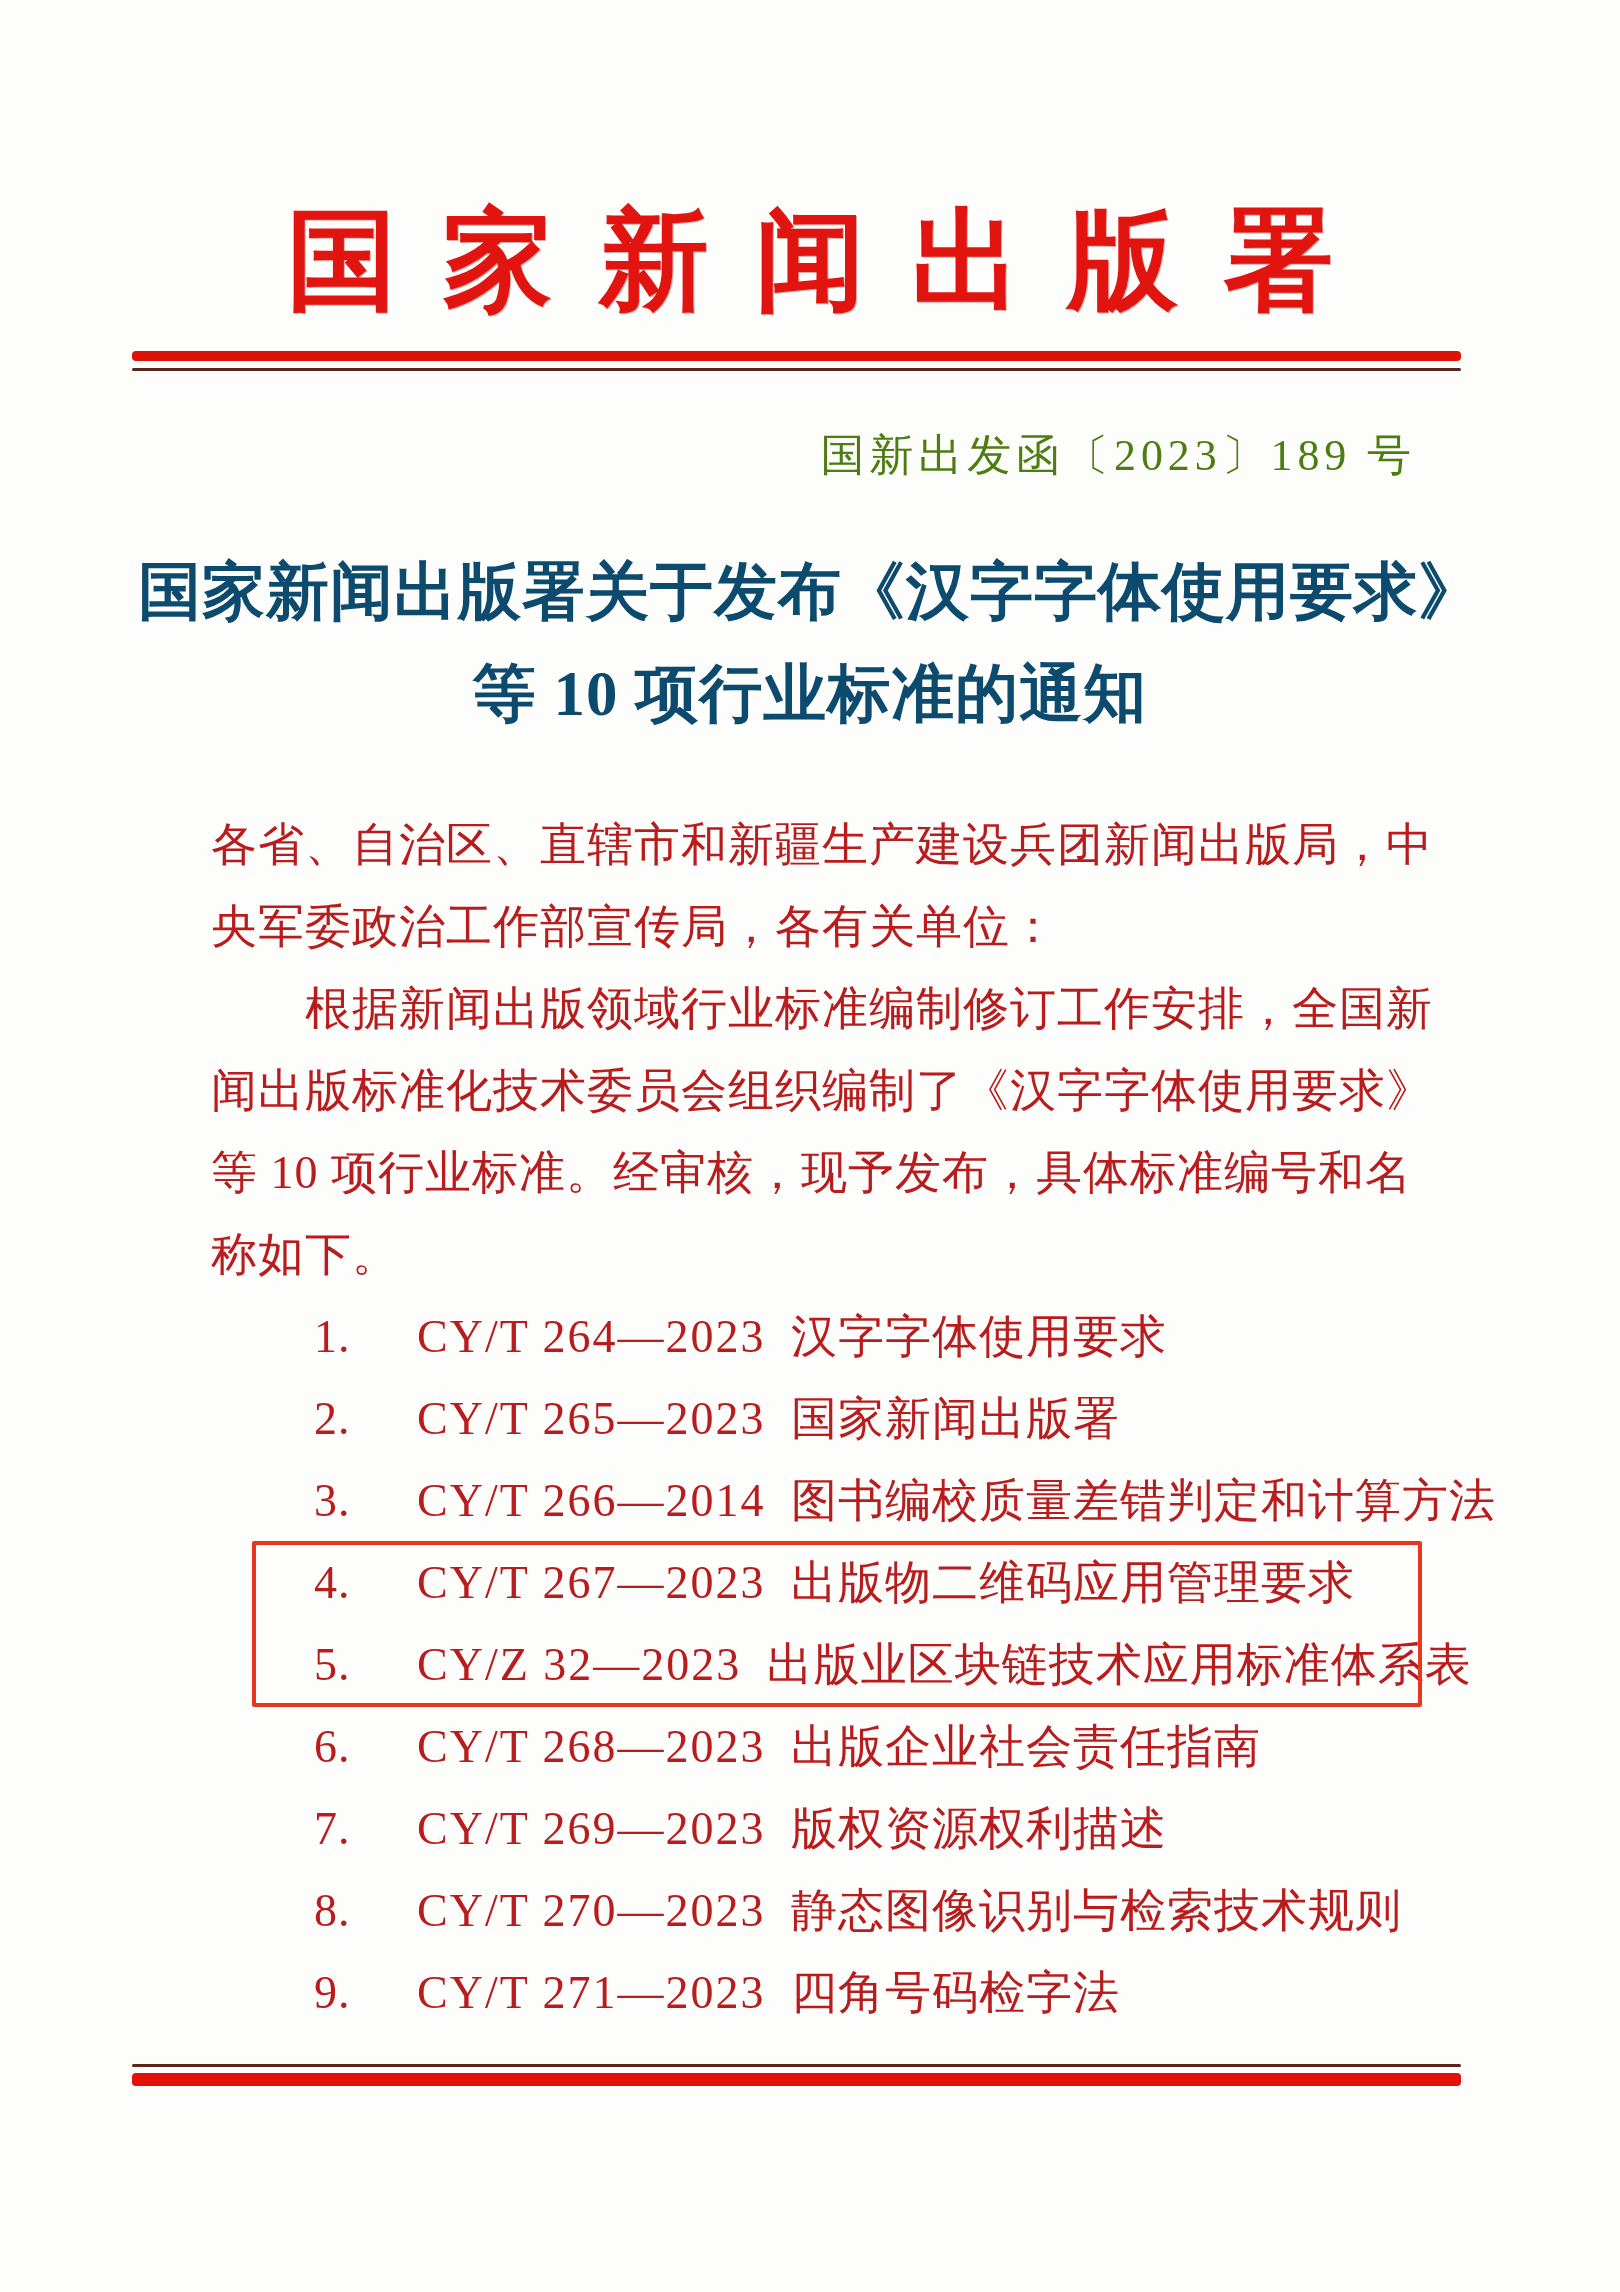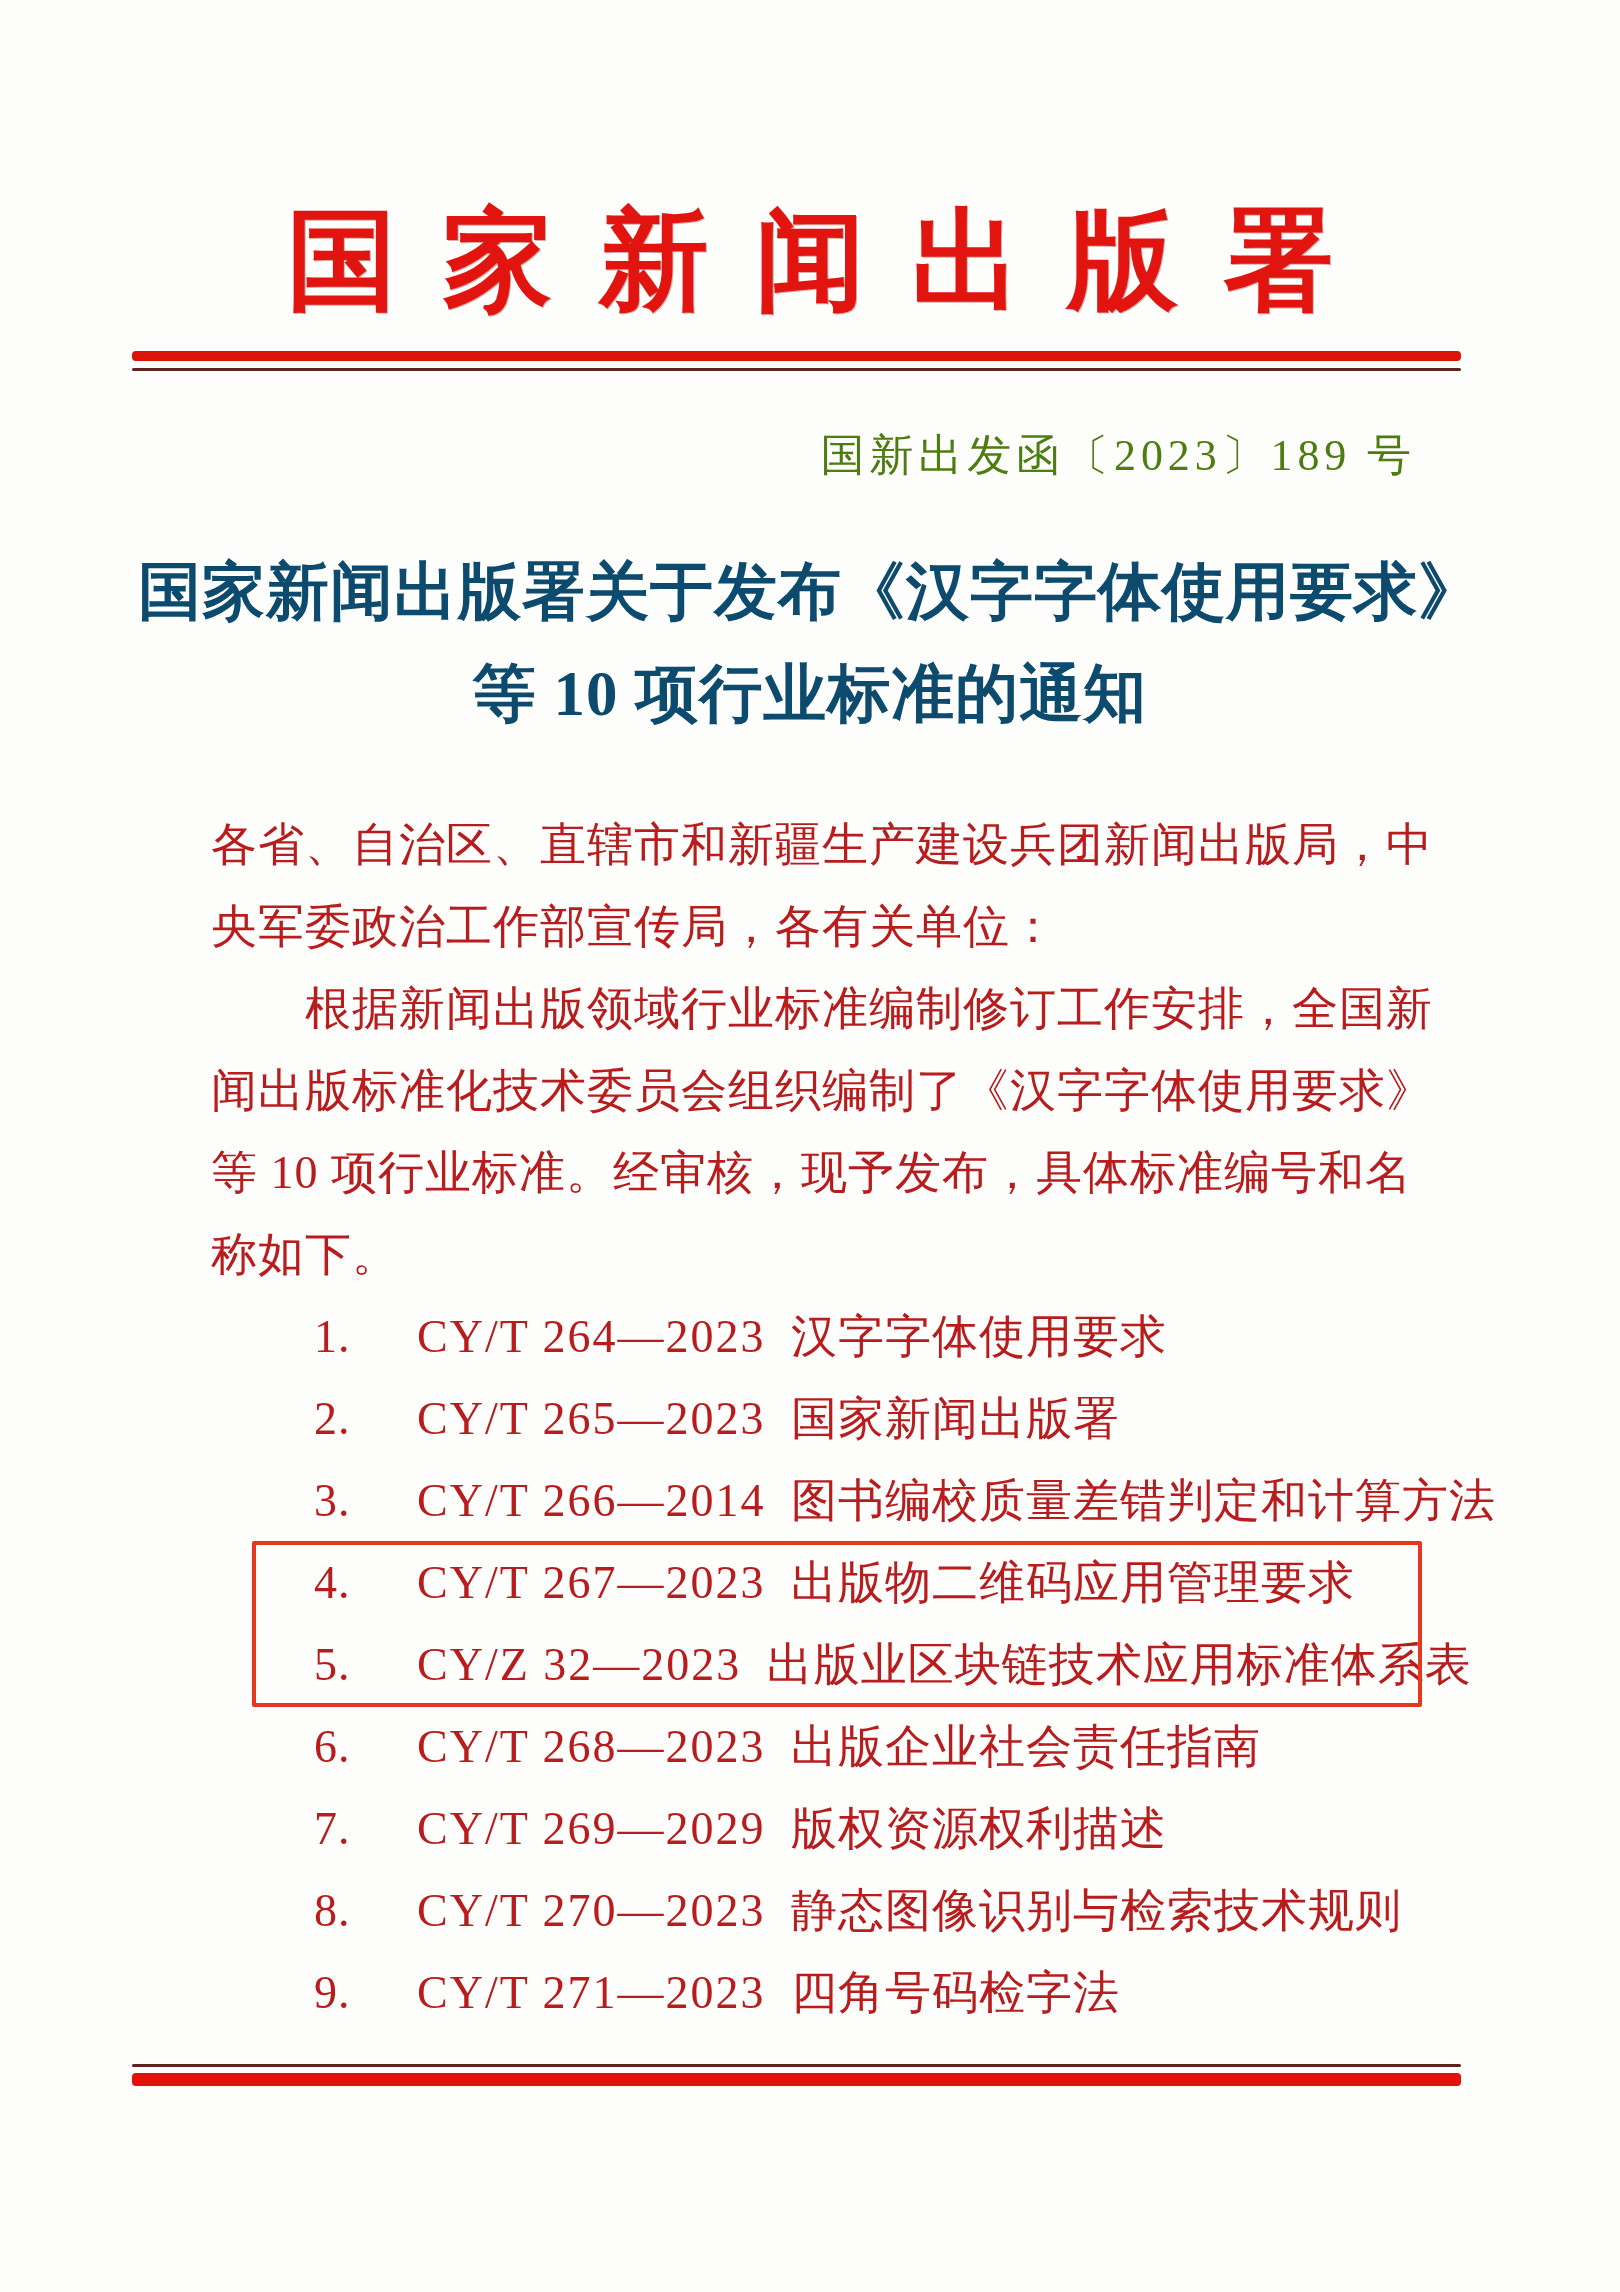--- a/index.html
+++ b/index.html
@@ -151,21 +151,21 @@
     <div class="standard-item">
       <span class="num">4.</span><span class="code">CY/T 267—2023</span><span class="name">出版物二维码应用管理要求</span>
     </div>
     <div class="standard-item">
       <span class="num">5.</span><span class="code">CY/Z 32—2023</span><span class="name">出版业区块链技术应用标准体系表</span>
     </div>
     <div class="standard-item">
       <span class="num">6.</span><span class="code">CY/T 268—2023</span><span class="name">出版企业社会责任指南</span>
     </div>
     <div class="standard-item">
-      <span class="num">7.</span><span class="code">CY/T 269—2029</span><span class="name">版权资源权利描述</span>
+      <span class="num">7.</span><span class="code">CY/T 269—2023</span><span class="name">版权资源权利描述</span>
     </div>
     <div class="standard-item">
       <span class="num">8.</span><span class="code">CY/T 270—2023</span><span class="name">静态图像识别与检索技术规则</span>
     </div>
     <div class="standard-item">
       <span class="num">9.</span><span class="code">CY/T 271—2023</span><span class="name">四角号码检字法</span>
     </div>
   </div>
 
   <div class="highlight-box"></div>

